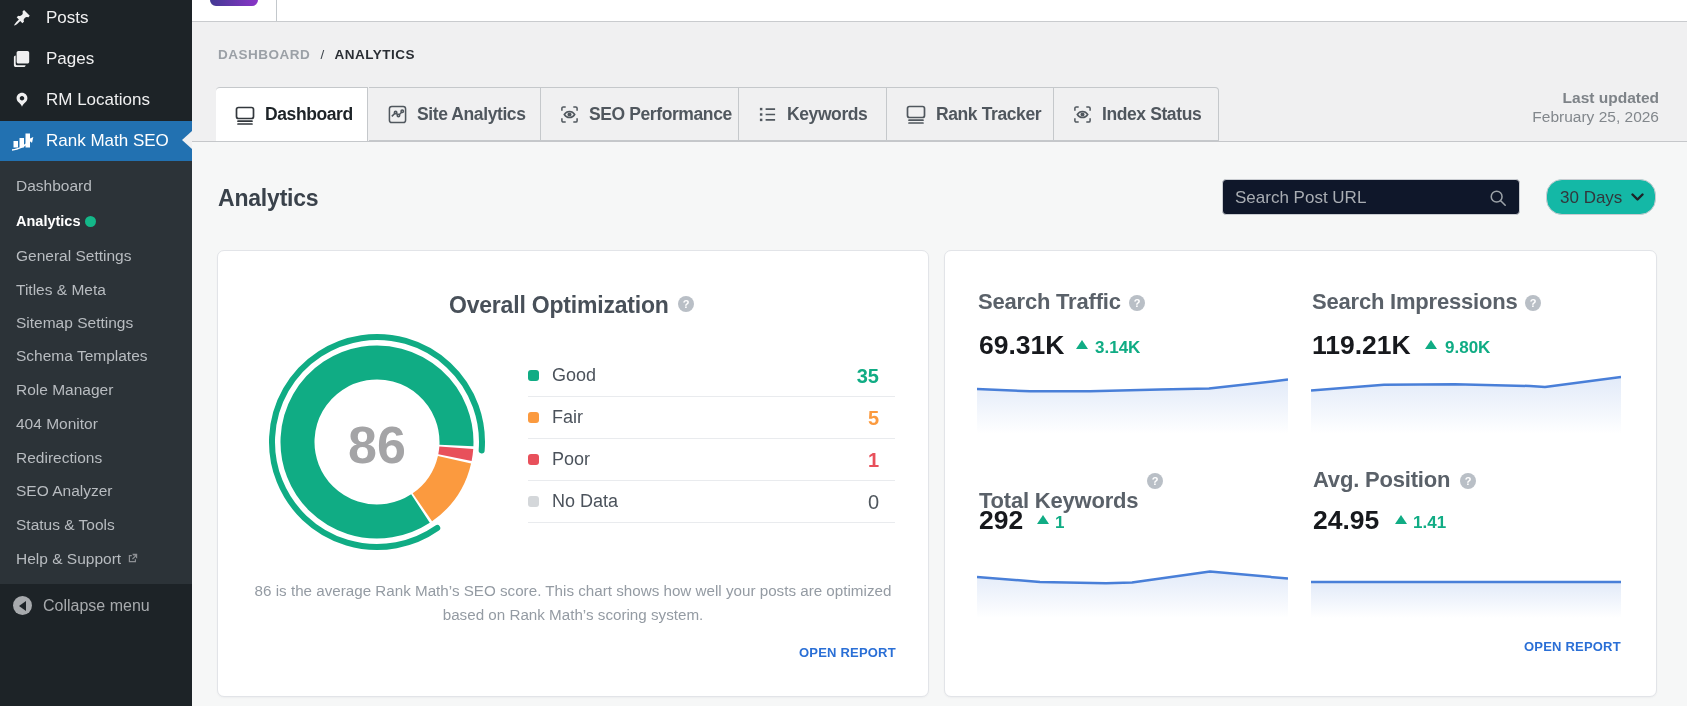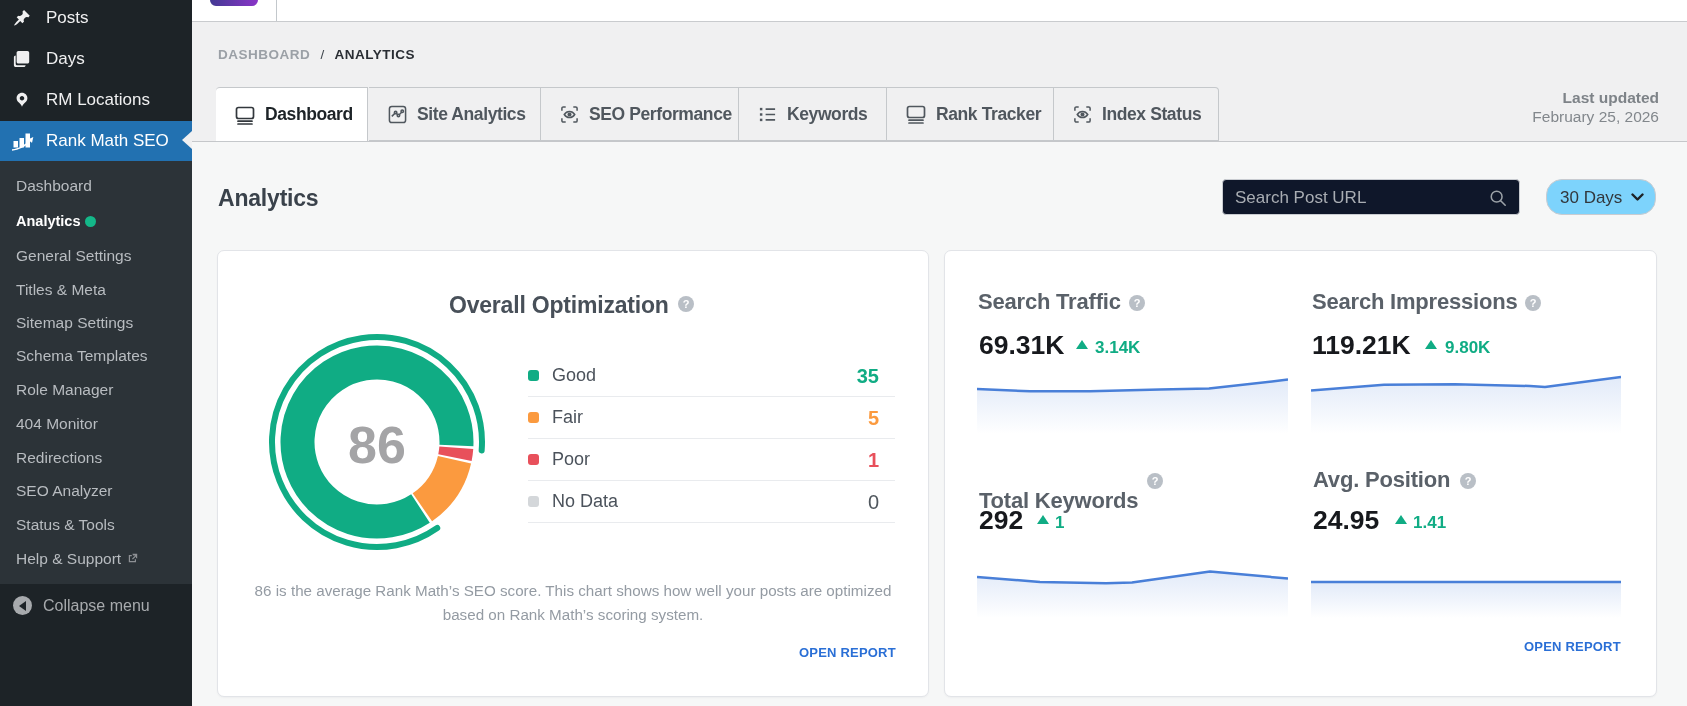--- a/index.html
+++ b/index.html
@@ -33,21 +33,21 @@
   .tab { position:absolute; top:87px; height:54px; border:1px solid #c5c8cb; border-left:none; background:#f0f0f1; color:#50575e; font-size:17.5px; font-weight:700; letter-spacing:-0.4px; display:flex; align-items:center; }
   .tab svg { margin-right:10px; }
   .tab.last { border-radius:0 4px 0 0; }
   .tab.active { background:#fff; height:55px; color:#1d2327; z-index:3; border-radius:4px 0 0 0; }
 
   
   #pagetitle { left:218px; top:185px; font-size:23px; font-weight:700; color:#3a424b; letter-spacing:-0.2px; }
   #searchbox { left:1222px; top:179px; width:298px; height:36px; background:#0f172a; border:1px solid #c9ccd1; border-radius:4px; }
   #searchbox .ph { position:absolute; left:12px; top:8px; font-size:17px; color:#a9adb3; }
   #searchbox svg { position:absolute; right:12px; top:9px; }
-  #daysel { left:1546px; top:179px; width:110px; height:36px; background:#7dd3fc; border:1px solid #c9ccd1; border-radius:16px; }
+  #daysel { left:1546px; top:179px; width:110px; height:36px; background:#14b8a6; border:1px solid #c9ccd1; border-radius:16px; }
   #daysel .t { position:absolute; left:13px; top:8px; font-size:17px; color:#32373c; }
   #daysel svg { position:absolute; right:11px; top:13px; }
 
   
   .card { position:absolute; top:250px; height:447px; background:#fff; border:1px solid #e2e4e8; border-radius:7px; box-shadow:0 1px 2px rgba(16,24,40,0.04); }
   #card1 { left:217px; width:712px; }
   #card2 { left:944px; width:713px; }
 
   .help { position:absolute; width:16px; height:16px; border-radius:50%; background:#b9bfc6; color:#fff; font-size:11px; font-weight:700; text-align:center; line-height:16px; }
 
@@ -75,21 +75,21 @@
 <div id="rm-active" class="abs"></div>
 <div id="rm-notch" class="abs"></div>
 
 <svg class="micon" style="top:9px" viewBox="0 0 20 20" fill="#f0f0f1">
     <path d="M10.44 3.02l1.82-1.82 6.36 6.35-1.83 1.82c-1.05-.68-2.48-.57-3.41.36l-.75.75c-.92.93-1.04 2.35-.35 3.41l-1.83 1.82-2.41-2.41-2.8 2.79c-.42.42-3.38 2.71-3.8 2.29s1.86-3.39 2.28-3.81l2.79-2.79L4.1 9.2l1.83-1.82c1.05.69 2.48.57 3.4-.36l.75-.75c.93-.92 1.05-2.35.36-3.25z"></path>
   </svg>
 <div class="mitem" style="top:8px">Posts</div>
 <svg class="micon" style="top:50px" viewBox="0 0 20 20" fill="#f0f0f1">
     <path d="M6 15c-1.1 0-2-.9-2-2V3c0-1.1.9-2 2-2h10c1.1 0 2 .9 2 2v10c0 1.1-.9 2-2 2H6zm-3 2V6c-1.1 0-2 .9-2 2v9c0 1.1.9 2 2 2h9c1.1 0 2-.9 2-2H5c-1.1 0-2 0-2-2z"></path>
   </svg>
-<div class="mitem" style="top:49px">Days</div>
+<div class="mitem" style="top:49px">Pages</div>
 <svg class="micon" style="top:91px" viewBox="0 0 20 20" fill="#f0f0f1">
     <path d="M10 2C6.69 2 4 4.69 4 8c0 2.02 1.17 3.71 2.53 4.89.43.37 1.18.96 1.85 1.83.74.97 1.41 2.01 1.62 2.71.21-.7.88-1.74 1.62-2.71.67-.87 1.42-1.46 1.85-1.83C14.83 11.71 16 10.02 16 8c0-3.31-2.69-6-6-6zm0 8.5c-1.38 0-2.5-1.12-2.5-2.5S8.62 5.5 10 5.5s2.5 1.12 2.5 2.5-1.12 2.5-2.5 2.5z"></path>
   </svg>
 <div class="mitem" style="top:90px">RM Locations</div>
 <svg class="abs" style="left:11px; top:129px" width="24" height="24" viewBox="0 0 24 24" fill="#fff">
     <rect x="2.5" y="12" width="4.5" height="6.5"></rect>
     <rect x="8.5" y="9" width="4.5" height="9.5"></rect>
     <rect x="14.5" y="4.5" width="4.5" height="14"></rect>
     <path d="M1 20.3C7.5 19.5 13.5 16.2 18.3 11.2 L16.8 10.4 L22.3 8.1 L21 13.9 L19.6 12.6 C14.5 17.8 8 21 1 21.8 Z"></path>
   </svg>

